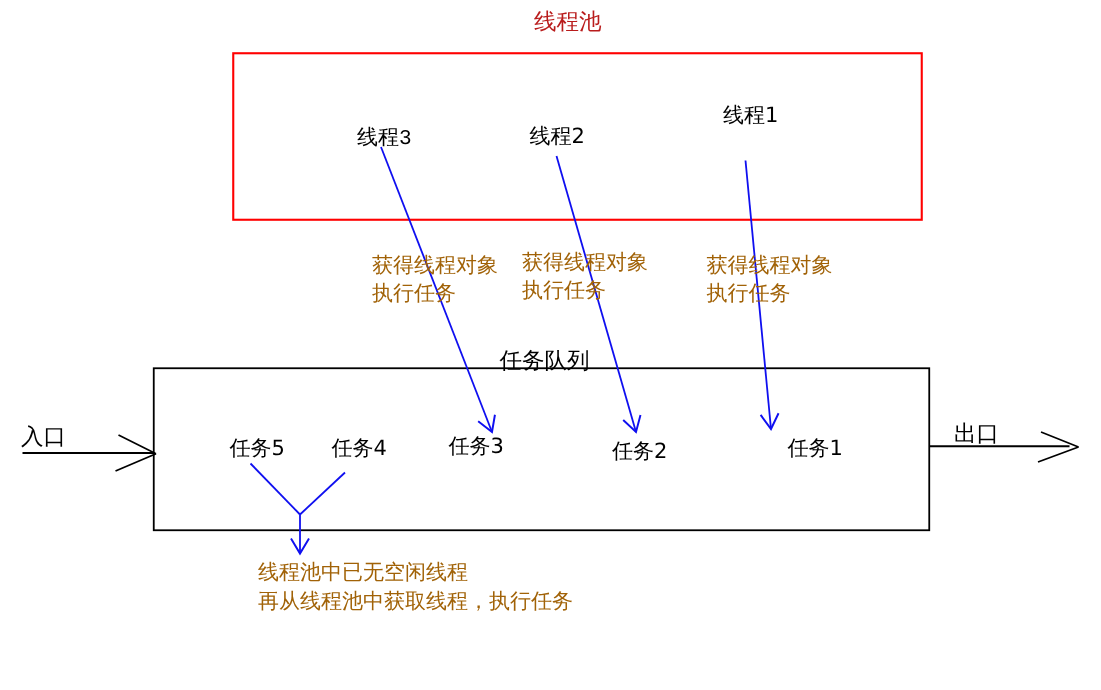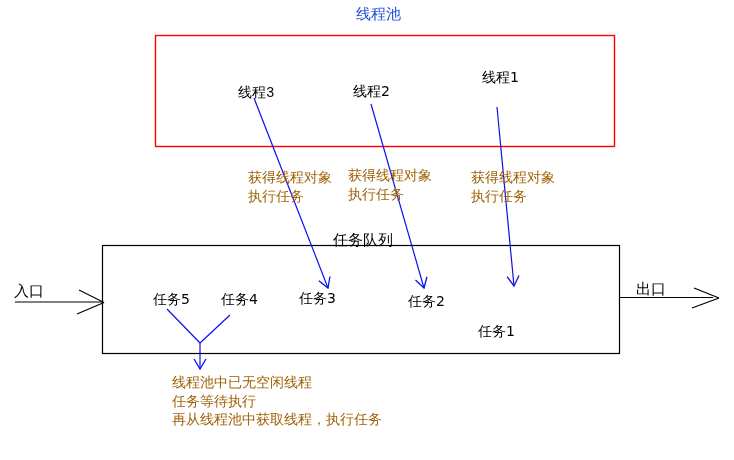--- a/index.html
+++ b/index.html
@@ -3,21 +3,21 @@
 <meta charset="utf-8">
 <style>
   html,body{margin:0;padding:0;background:#fff;}
   .stage{
     position:relative;width:734px;height:460px;background:#ffffff;
     font-family:"DejaVu Sans","Liberation Sans",sans-serif;
     overflow:hidden;
   }
   .stage svg{position:absolute;left:0;top:0;}
   .lbl{position:absolute;white-space:nowrap;color:#000;font-size:14px;line-height:15px;}
-  .lbl.red{color:#1d4ed8;font-size:15px;}
+  .lbl.red{color:#b91c1c;font-size:15px;}
   .lbl.blue{color:#a16207;}
   .lbl.big{font-size:15px;margin-top:12px;}
   .note2{line-height:19px;}
   .note4{line-height:18.5px;font-size:14px;font-family:Liberation Serif, serif;}
 </style>
 </head>
 <body>
 
 <div class="stage">
 
@@ -78,21 +78,20 @@
 
   <div class="lbl big" style="left:333px;top:221px;">任务队列</div>
 
   <div class="lbl big" style="left:14px;top:272px;">入口</div>
   <div class="lbl big" style="left:636px;top:270px;">出口</div>
 
   <div class="lbl" style="left:153px;top:292px;">任务5</div>
   <div class="lbl" style="left:221px;top:292px;">任务4</div>
   <div class="lbl" style="left:299px;top:291px;">任务3</div>
   <div class="lbl" style="left:408px;top:294px;">任务2</div>
-  <div class="lbl" style="left:478px;top:292px;margin-top:32px;">任务1</div>
+  <div class="lbl" style="left:525px;top:292px;">任务1</div>
 
   <div class="lbl blue note4" style="left:172px;top:374px;">
     <div>线程池中已无空闲线程</div>
-    <div>任务等待执行</div>
     <div>再从线程池中获取线程，执行任务</div>
   </div>
 
 </div>
 
 </body></html>

